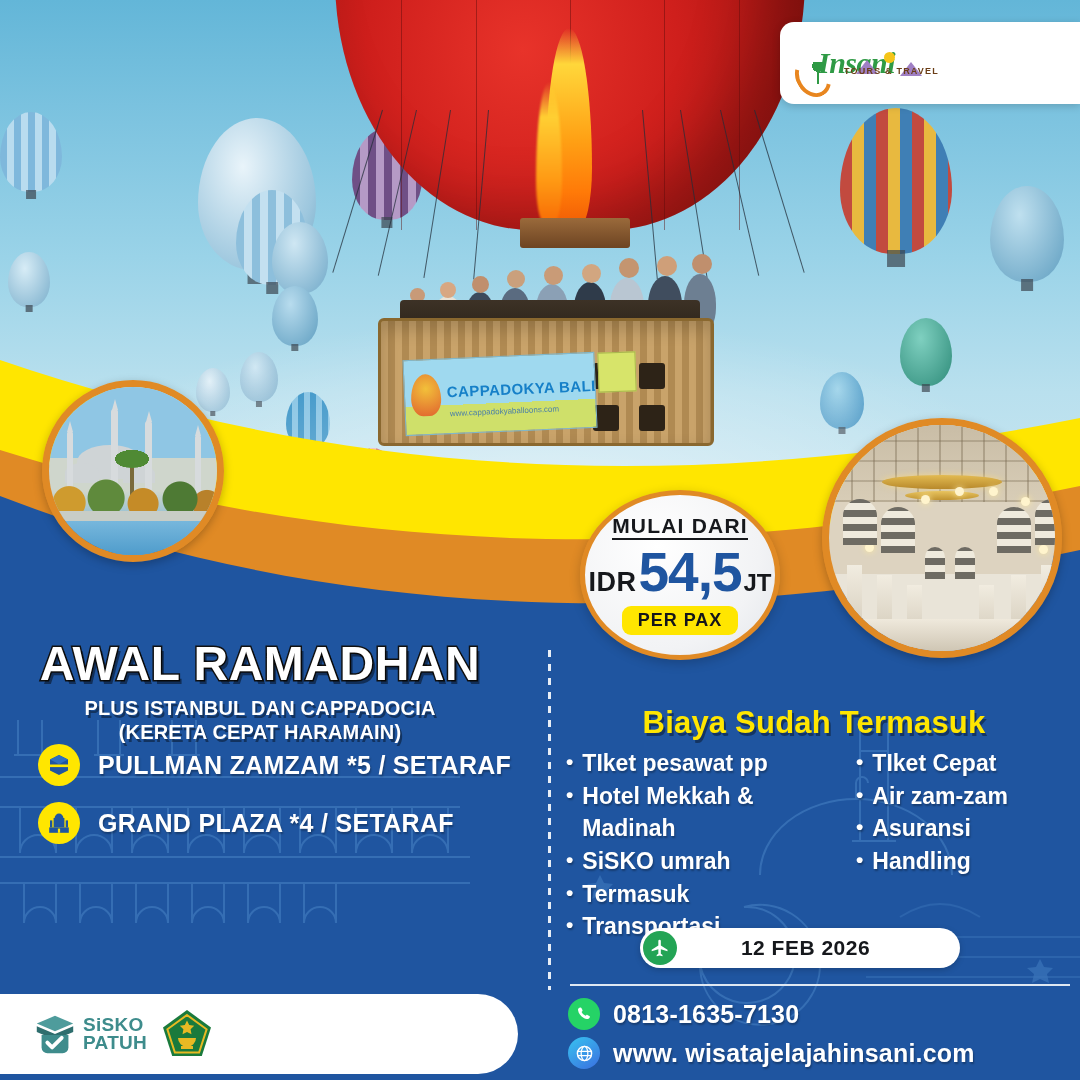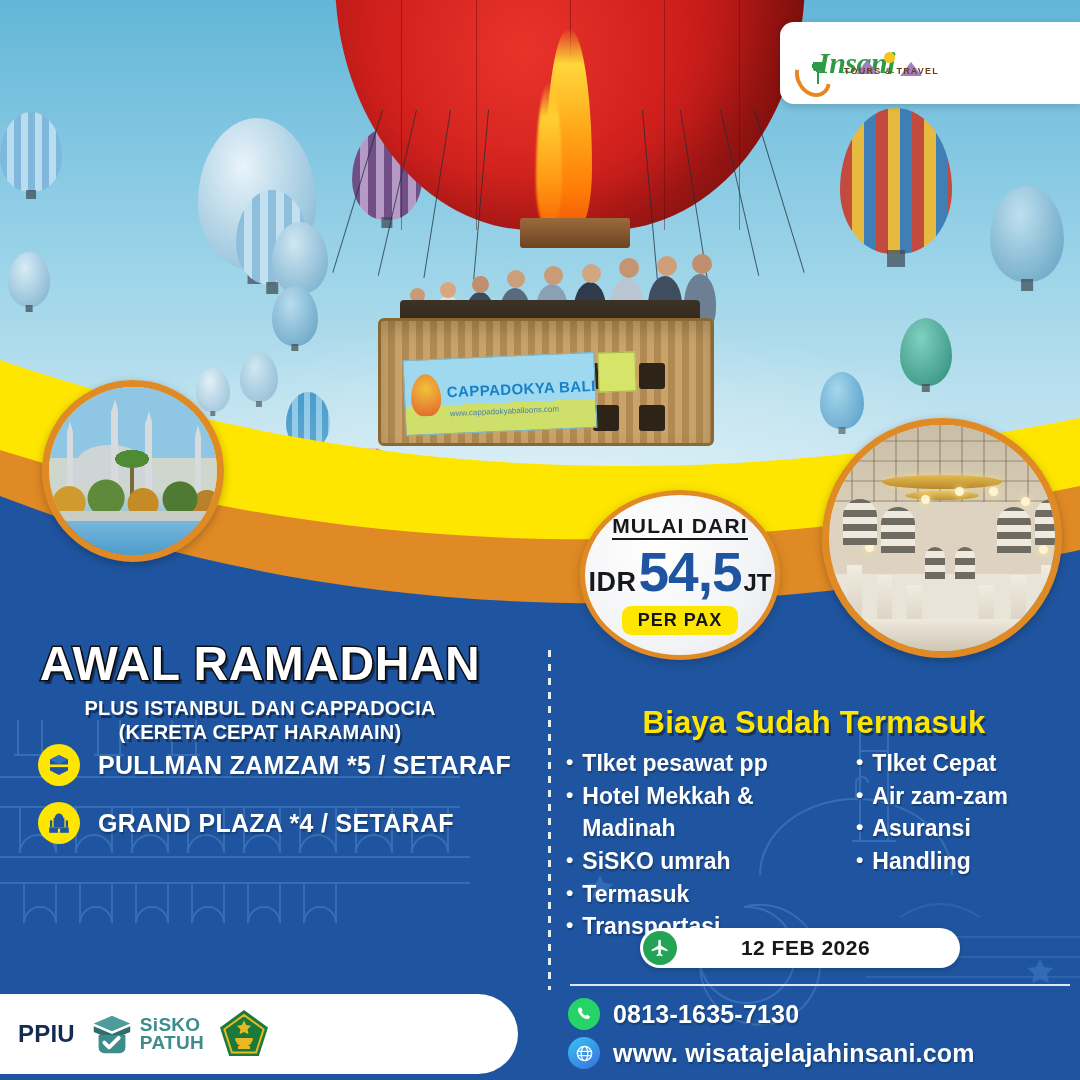--- a/index.html
+++ b/index.html
@@ -685,21 +685,20 @@
           <ellipse cx="12" cy="12" rx="4.2" ry="9" fill="none" stroke="#fff" stroke-width="1.6"></ellipse>
           <path d="M3.4 9.2h17.2M3.4 14.8h17.2" stroke="#fff" stroke-width="1.6"></path>
         </svg>
       </span>
       <span class="ctext">www. wisatajelajahinsani.com</span>
     </div>
   </div>
 
   <div class="footcard">
     <div class="ppiu">
-      <div>PPIU</div>
     </div>
     <div class="sisko">
       <svg width="46" height="46" viewBox="0 0 48 48">
         <path d="M24 5 L43 13 L24 21 L5 13 Z" fill="#4E9C9C"></path>
         <path d="M5 16 L24 24 L43 16 V22 L24 30 L5 22 Z" fill="#2E6E6E"></path>
         <path d="M10 25 h28 v13 a6 6 0 0 1 -6 6 H16 a6 6 0 0 1 -6 -6 Z" fill="#3E8C8C"></path>
         <path d="M16 33 l5 5 10 -10" stroke="#fff" stroke-width="4" fill="none" stroke-linecap="round" stroke-linejoin="round"></path>
       </svg>
       <div>
         <div class="lbl">SiSKO</div>

